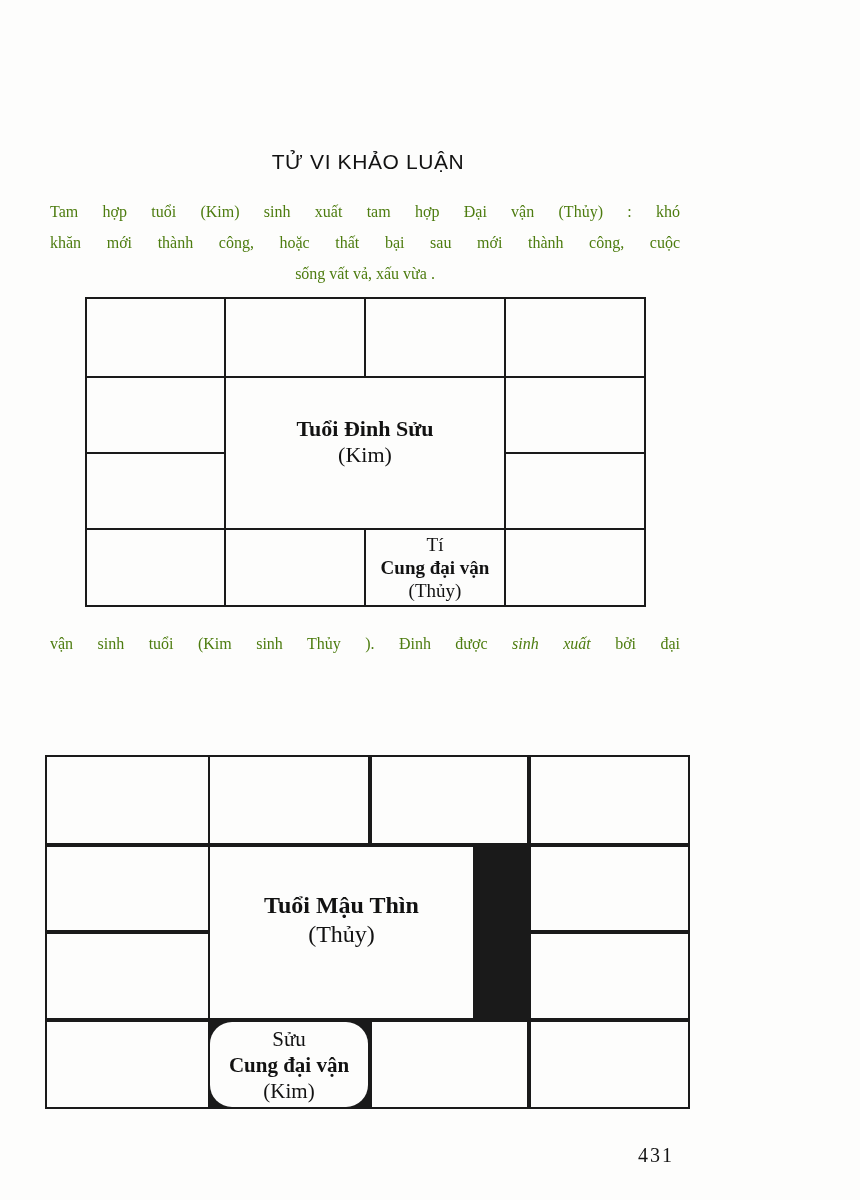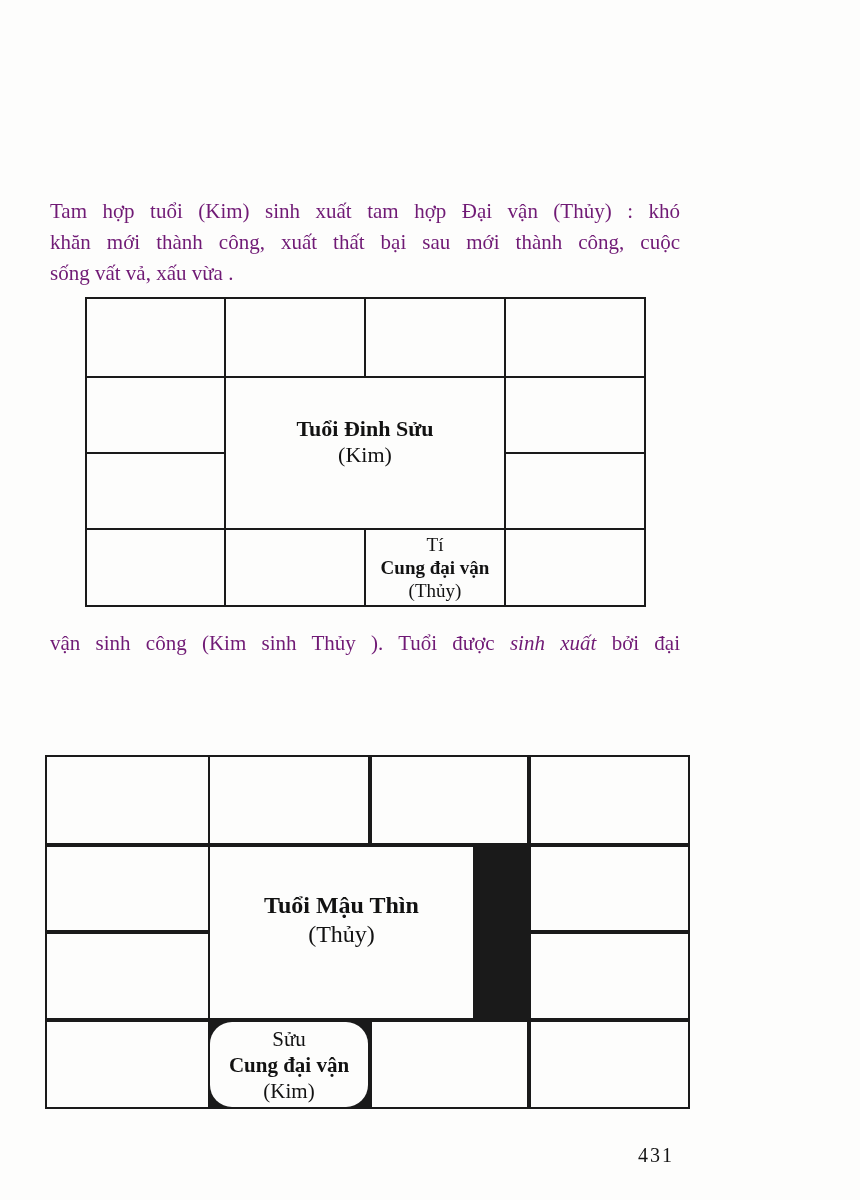--- a/index.html
+++ b/index.html
@@ -14,50 +14,51 @@
     background: #fdfdfc; overflow: hidden;
   }
   .doc-title {
     position: absolute; top: 150px; left: 50px; width: 636px;
     text-align: center;
     font-family: "Liberation Sans", "DejaVu Sans", sans-serif;
     font-size: 21px; letter-spacing: 0.6px; color: #121212;
   }
   .para {
     position: absolute; left: 50px; width: 630px;
-    font-size: 21px; color: #701a75;
+    font-size: 16px; color: #4d7c0f;
   }
   .p1 { top: 196px; line-height: 31px; }
   .p2 { top: 628px; line-height: 31px; }
   .jline { text-align: justify; text-align-last: justify; }
-  .lline { text-align: left; }
+  .lline { text-align: center; }
   .ital { font-style: italic; }
   
   .grid { position: absolute; background: #1a1a1a; }
   .cell { position: absolute; background: #fdfdfc; }
   .ctext { text-align: center; color: #121212; }
   .b { font-weight: bold; }
   .d1-center-text { padding-top: 38px; font-size: 22px; line-height: 26px; }
   .d1-cung-text   { padding-top: 3px;  font-size: 19px; line-height: 23px; }
   .d2-center-text { padding-top: 44px; font-size: 24px; line-height: 29px; }
   .d2-cung-text   { padding-top: 4px;  font-size: 21px; line-height: 26px; }
   .page-number {
     position: absolute; left: 638px; top: 1144px;
     font-size: 20px; letter-spacing: 2px; color: #141414;
   }
 </style>
 </head>
 <body>
 
 <div class="page">
 
+  <div class="doc-title">TỬ VI KHẢO LUẬN</div>
 
   <div class="para p1">
     <div class="jline">Tam hợp tuổi (Kim) sinh xuất tam hợp Đại vận (Thủy) : khó</div>
-    <div class="jline">khăn mới thành công, xuất thất bại sau mới thành công, cuộc</div>
+    <div class="jline">khăn mới thành công, hoặc thất bại sau mới thành công, cuộc</div>
     <div class="lline">sống vất vả, xấu vừa .</div>
   </div>
 
   <div class="grid" id="d1" style="left:85px; top:297px; width:561px; height:310px;">
 
     <div class="cell" style="left:2px; top:2px; width:137px; height:77px;"></div>
     <div class="cell" style="left:141px; top:2px; width:138px; height:77px;"></div>
     <div class="cell" style="left:281px; top:2px; width:138px; height:77px;"></div>
     <div class="cell" style="left:421px; top:2px; width:138px; height:77px;"></div>
 
@@ -79,21 +80,21 @@
       <div class="ctext d1-cung-text">
         <div>Tí</div>
         <div class="b">Cung đại vận</div>
         <div>(Thủy)</div>
       </div>
     </div>
     <div class="cell" style="left:421px; top:233px; width:138px; height:75px;"></div>
   </div>
 
   <div class="para p2">
-    <div class="jline"><span>vận sinh công (Kim sinh Thủy ). Tuổi được </span><span class="ital">sinh xuất</span><span> bởi đại</span></div>
+    <div class="jline"><span>vận sinh tuổi (Kim sinh Thủy ). Đinh được </span><span class="ital">sinh xuất</span><span> bởi đại</span></div>
   </div>
 
   <div class="grid" id="d2" style="left:45px; top:755px; width:645px; height:354px;">
 
     <div class="cell" style="left:2px; top:2px; width:161px; height:86px;"></div>
     <div class="cell" style="left:165px; top:2px; width:158px; height:86px;"></div>
     <div class="cell" style="left:327px; top:2px; width:155px; height:86px;"></div>
     <div class="cell" style="left:486px; top:2px; width:157px; height:86px;"></div>
 
     <div class="cell" style="left:2px; top:92px; width:161px; height:83px;"></div>

